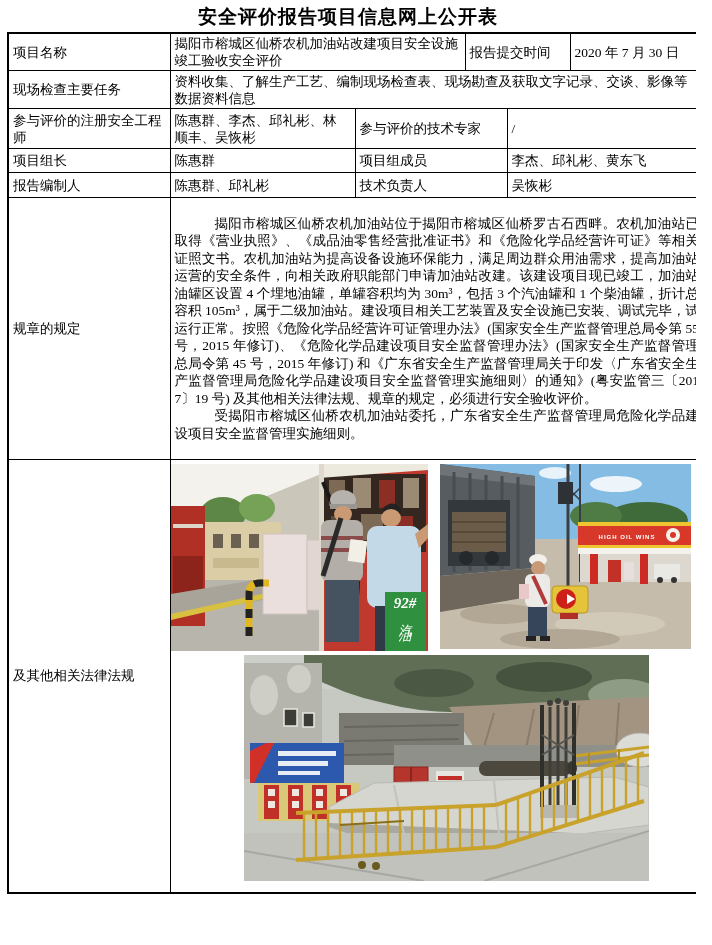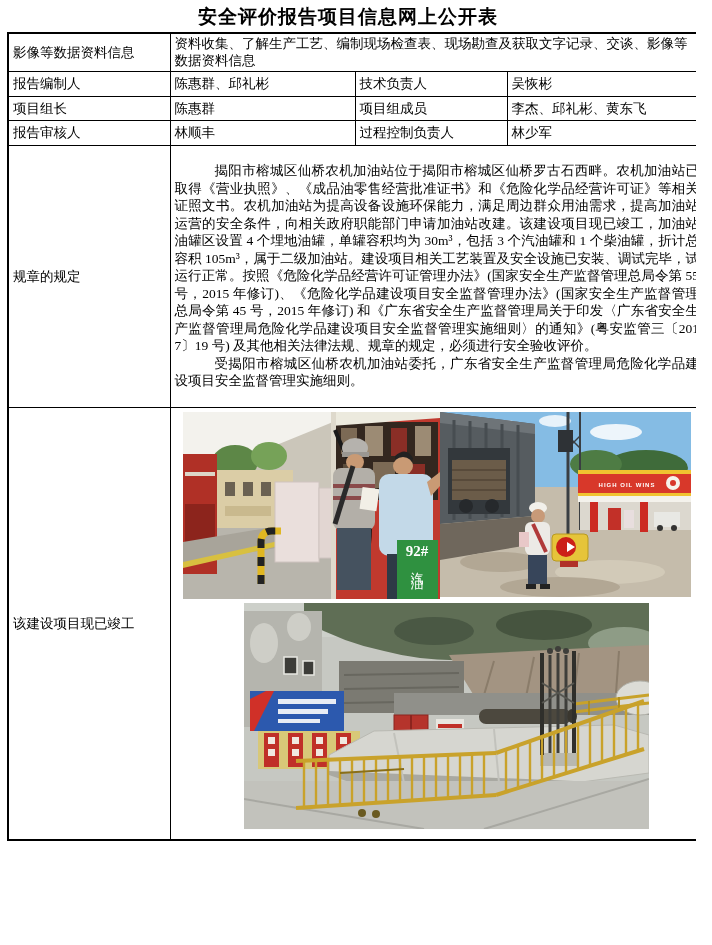--- a/index.html
+++ b/index.html
@@ -35,62 +35,68 @@
     <colgroup>
       <col style="width:162px">
         <col style="width:185px">
         <col style="width:110px">
       <col style="width:42px">
         <col style="width:63px">
         <col style="width:135px">
     </colgroup>
 
     <tbody>
+        <tr style="height:37px">
+      <td class="lbl">项目名称</td>
+      <td colspan="2">揭阳市榕城区仙桥农机加油站改建项目安全设施竣工验收安全评价</td>
+      <td colspan="2" class="lbl">报告提交时间</td>
+      <td>2020 年 7 月 30 日</td>
+    </tr>
 
 
     <tr style="height:38px">
-      <td class="lbl">影像等数据资料信息</td>
+      <td class="lbl">现场检查主要任务</td>
       <td colspan="5">资料收集、了解生产工艺、编制现场检查表、现场勘查及获取文字记录、交谈、影像等数据资料信息</td>
     </tr>
 
+    <tr style="height:40px">
+      <td class="lbl">参与评价的注册安全工程师</td>
+      <td>陈惠群、李杰、邱礼彬、林顺丰、吴恢彬</td>
+      <td colspan="2" class="lbl">参与评价的技术专家</td>
+      <td colspan="2">/</td>
+    </tr>
+
+    <tr style="height:24px">
+      <td class="lbl">项目组长</td>
+      <td>陈惠群</td>
+      <td colspan="2" class="lbl">项目组成员</td>
+      <td colspan="2">李杰、邱礼彬、黄东飞</td>
+    </tr>
 
     <tr style="height:25px">
       <td class="lbl">报告编制人</td>
       <td>陈惠群、邱礼彬</td>
       <td colspan="2" class="lbl">技术负责人</td>
       <td colspan="2">吴恢彬</td>
     </tr>
 
-    <tr style="height:24px">
-      <td class="lbl">项目组长</td>
-      <td>陈惠群</td>
-      <td colspan="2" class="lbl">项目组成员</td>
-      <td colspan="2">李杰、邱礼彬、黄东飞</td>
-    </tr>
-
-    <tr style="height:25px">
-      <td class="lbl">报告审核人</td>
-      <td>林顺丰</td>
-      <td colspan="2" class="lbl">过程控制负责人</td>
-      <td colspan="2">林少军</td>
-    </tr>
 
     <tr style="height:262px">
       <td class="lbl">规章的规定</td>
       <td colspan="5" class="intro-cell">
         <p>揭阳市榕城区仙桥农机加油站位于揭阳市榕城区仙桥罗古石西畔。农机加油站已取得《营业执照》、《成品油零售经营批准证书》和《危险化学品经营许可证》等相关证照文书。农机加油站为提高设备设施环保能力，满足周边群众用油需求，提高加油站运营的安全条件，向相关政府职能部门申请加油站改建。该建设项目现已竣工，加油站油罐区设置 4 个埋地油罐，单罐容积均为 30m³，包括 3 个汽油罐和 1 个柴油罐，折计总容积 105m³，属于二级加油站。建设项目相关工艺装置及安全设施已安装、调试完毕，试运行正常。按照《危险化学品经营许可证管理办法》(国家安全生产监督管理总局令第 55 号，2015 年修订)、《危险化学品建设项目安全监督管理办法》(国家安全生产监督管理总局令第 45 号，2015 年修订) 和《广东省安全生产监督管理局关于印发〈广东省安全生产监督管理局危险化学品建设项目安全监督管理实施细则〉的通知》(粤安监管三〔2017〕19 号) 及其他相关法律法规、规章的规定，必须进行安全验收评价。</p>
         <p>受揭阳市榕城区仙桥农机加油站委托，广东省安全生产监督管理局危险化学品建设项目安全监督管理实施细则。</p>
       </td>
     </tr>
 
     <tr style="height:433px">
-      <td class="lbl">该建设项目现已竣工</td>
+      <td class="lbl">及其他相关法律法规</td>
       <td colspan="5" class="photo-cell">
 
-        <div class="photo" style="left:12px;top:4px;width:257px;height:187px;">
+        <div class="photo" style="left:0;top:4px;width:257px;height:187px;font-style:italic;">
           <svg viewBox="0 0 257 187" preserveAspectRatio="none">
             <rect width="257" height="187" fill="#cbc6ba"></rect>
             <rect y="110" width="257" height="77" fill="#b8b5ac"></rect>
             <polygon points="0,0 257,0 257,8 150,10 96,32 0,62" fill="#f3f2ed"></polygon>
             <ellipse cx="52" cy="50" rx="23" ry="17" fill="#5d8747"></ellipse>
             <ellipse cx="86" cy="44" rx="18" ry="14" fill="#76a258"></ellipse>
             <rect x="34" y="58" width="76" height="58" fill="#dbcda6"></rect>
             <rect x="42" y="70" width="10" height="14" fill="#6a6152"></rect>
             <rect x="60" y="70" width="10" height="14" fill="#6a6152"></rect>
             <rect x="78" y="70" width="10" height="14" fill="#6a6152"></rect>

